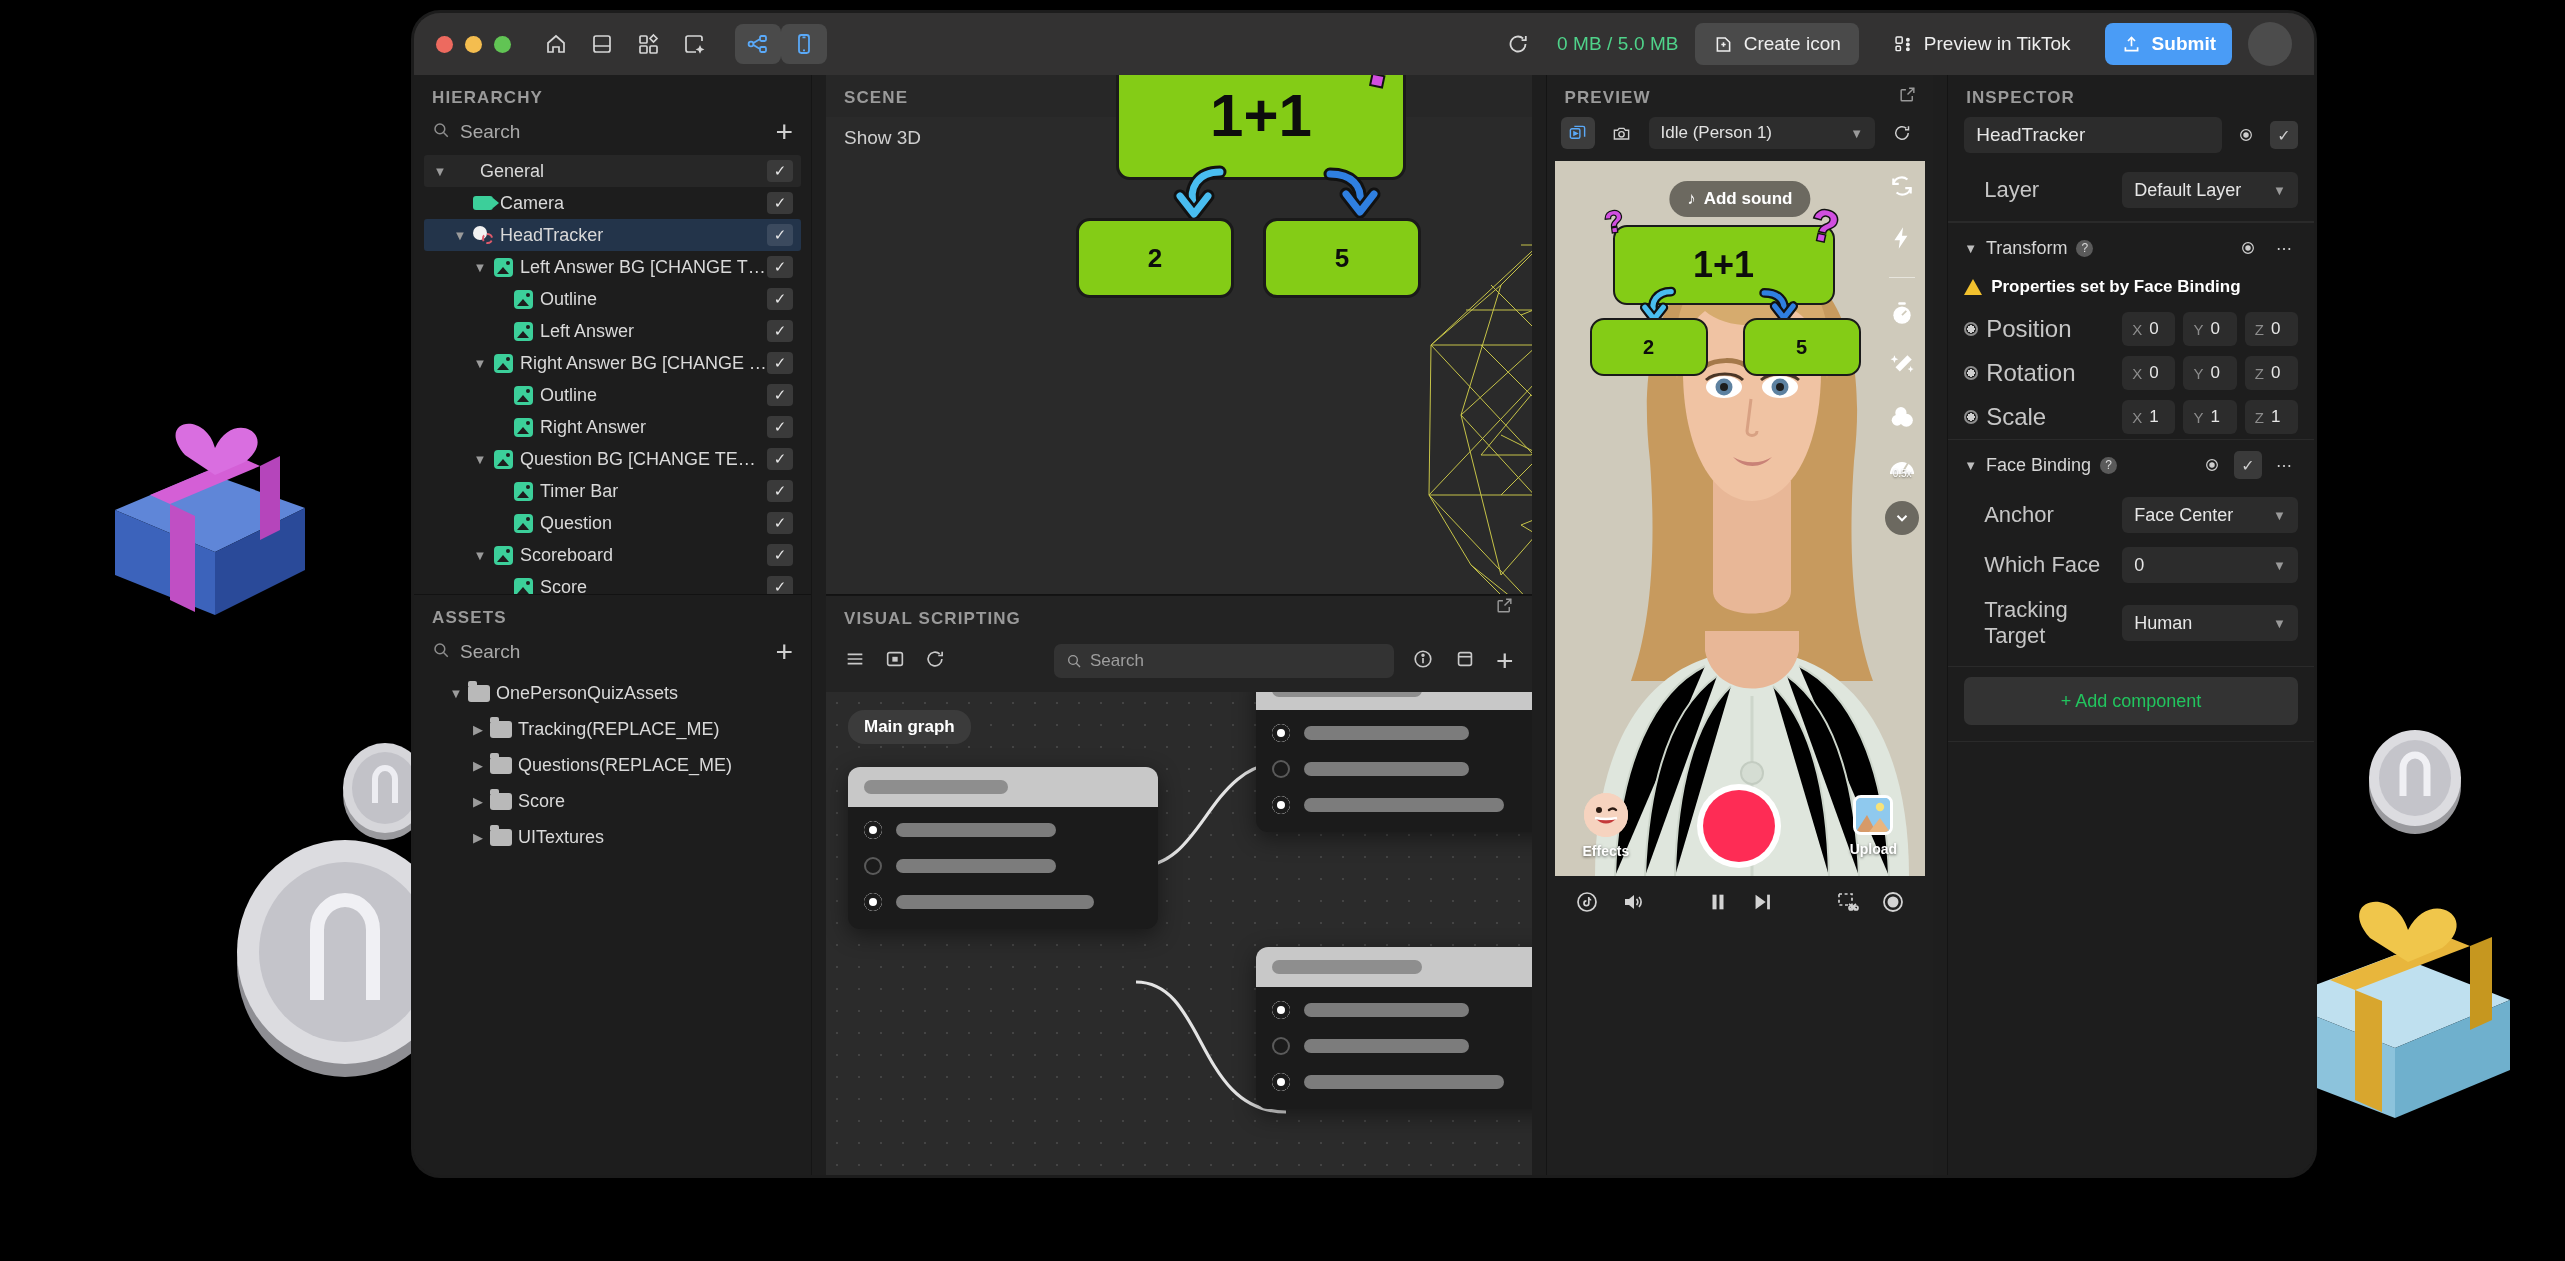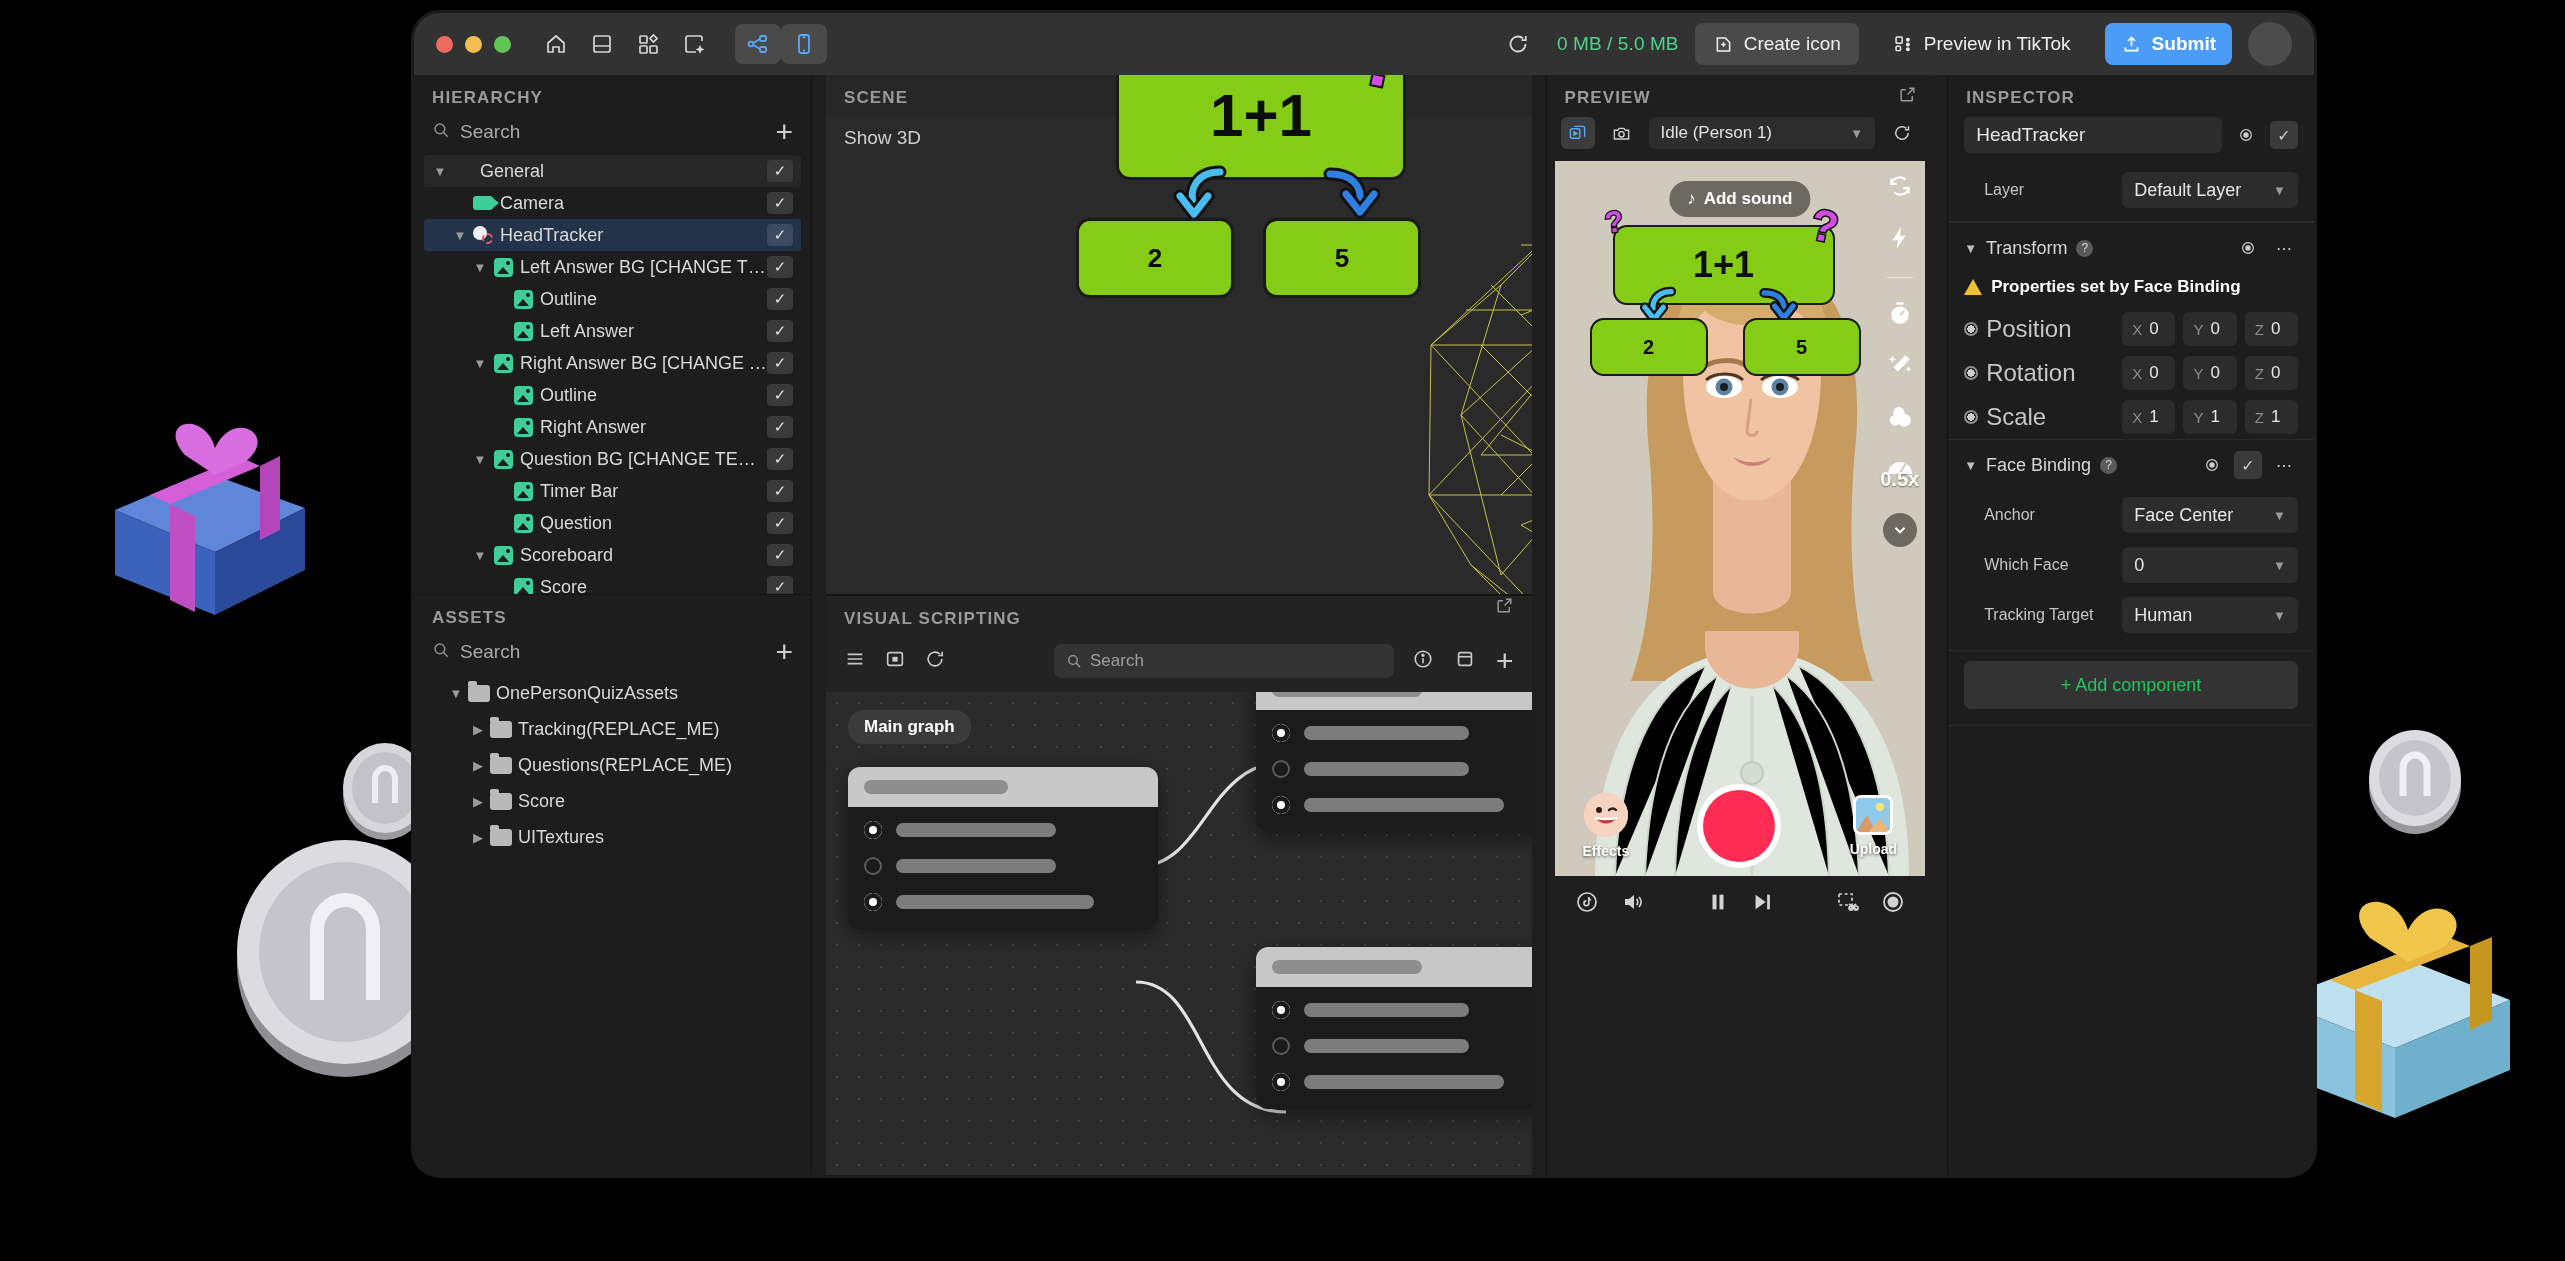--- a/index.html
+++ b/index.html
@@ -145,21 +145,21 @@
   .pv-ibtn.active { background:#3c3c3c; color:#5aa9f8; }
   .pv-select { flex:1; height:32px; background:#2d2d2d; border-radius:6px; color:#e2e2e2;
                font-size:17px; display:flex; align-items:center; padding:0 12px; }
   .pv-select .cv { margin-left:auto; color:#9a9a9a; font-size:13px; }
 
   #previewstage { position:relative; margin:0 8px; height:715px; background:#cfcabb;
                   overflow:hidden; }
   .pv-rightbar { position:absolute; right:6px; top:12px; display:flex; flex-direction:column;
                  gap:22px; align-items:center; color:#fff; }
   .pv-divider { width:26px; height:1px; background:rgba(255,255,255,.5); }
-  .speed-lbl { font-size:20px; font-weight:bold; margin-top:-8px; text-shadow:0 1px 2px rgba(0,0,0,.5);}
+  .speed-lbl { font-size:10px; font-weight:normal; margin-top:-8px; text-shadow:0 1px 2px rgba(0,0,0,.5);}
   .pv-chev { width:34px;height:34px;border-radius:50%;background:rgba(90,88,80,.85);
              display:flex;align-items:center;justify-content:center; }
 
   .addsound { position:absolute; left:50%; transform:translateX(-50%); top:20px;
      background:rgba(90,88,80,.85); color:#fff; font-size:17px; font-weight:bold;
      border-radius:18px; padding:8px 18px; display:flex; align-items:center; gap:8px; }
 
   .pv-bottom { position:absolute; left:0; right:0; bottom:14px; display:flex;
                align-items:center; justify-content:space-between; padding:0 28px; }
   .pv-bi { display:flex; flex-direction:column; align-items:center; gap:6px;
@@ -177,21 +177,21 @@
   
   #inspector { width:388px; background:#1d1d1d; border-left:1px solid #141414;
                display:flex; flex-direction:column; }
   .insp-name { display:flex; align-items:center; gap:10px; padding:0 16px 12px 16px; }
   .insp-name .field { flex:1; height:36px; background:#2c2c2c; border-radius:6px; color:#e6e6e6;
      font-size:19px; display:flex; align-items:center; padding:0 12px; }
   .icobtn { width:28px;height:28px;border-radius:5px; display:flex;align-items:center;
             justify-content:center; color:#cfcfcf; font-size:16px; }
   .icobtn.on { background:#3a3a3a; }
   .insp-row { display:flex; align-items:center; padding:7px 16px; gap:10px; }
-  .insp-row .lab { color:#c6c6c6; font-size:16px; width:148px; padding-left:20px; }
+  .insp-row .lab { color:#c6c6c6; font-size:22px; width:148px; padding-left:20px; }
   .dropdown { flex:1; height:36px; background:#2c2c2c; border-radius:6px; color:#e6e6e6;
      font-size:18px; display:flex; align-items:center; padding:0 12px; }
   .dropdown .cv { margin-left:auto; color:#9a9a9a; font-size:13px; }
   .sec-hdr { display:flex; align-items:center; gap:9px; padding:11px 16px; color:#d6d6d6;
              font-size:18px; border-top:1px solid #2a2a2a; }
   .sec-hdr .caret { color:#bdbdbd; font-size:13px; }
   .qmark { width:17px;height:17px;border-radius:50%; background:#5a5a5a; color:#d9d9d9;
            font-size:12px; display:flex;align-items:center;justify-content:center; }
   .sec-hdr .sp { margin-left:auto; display:flex; align-items:center; gap:8px; }
   .warn { display:flex; align-items:center; gap:9px; padding:4px 16px 10px 16px;

